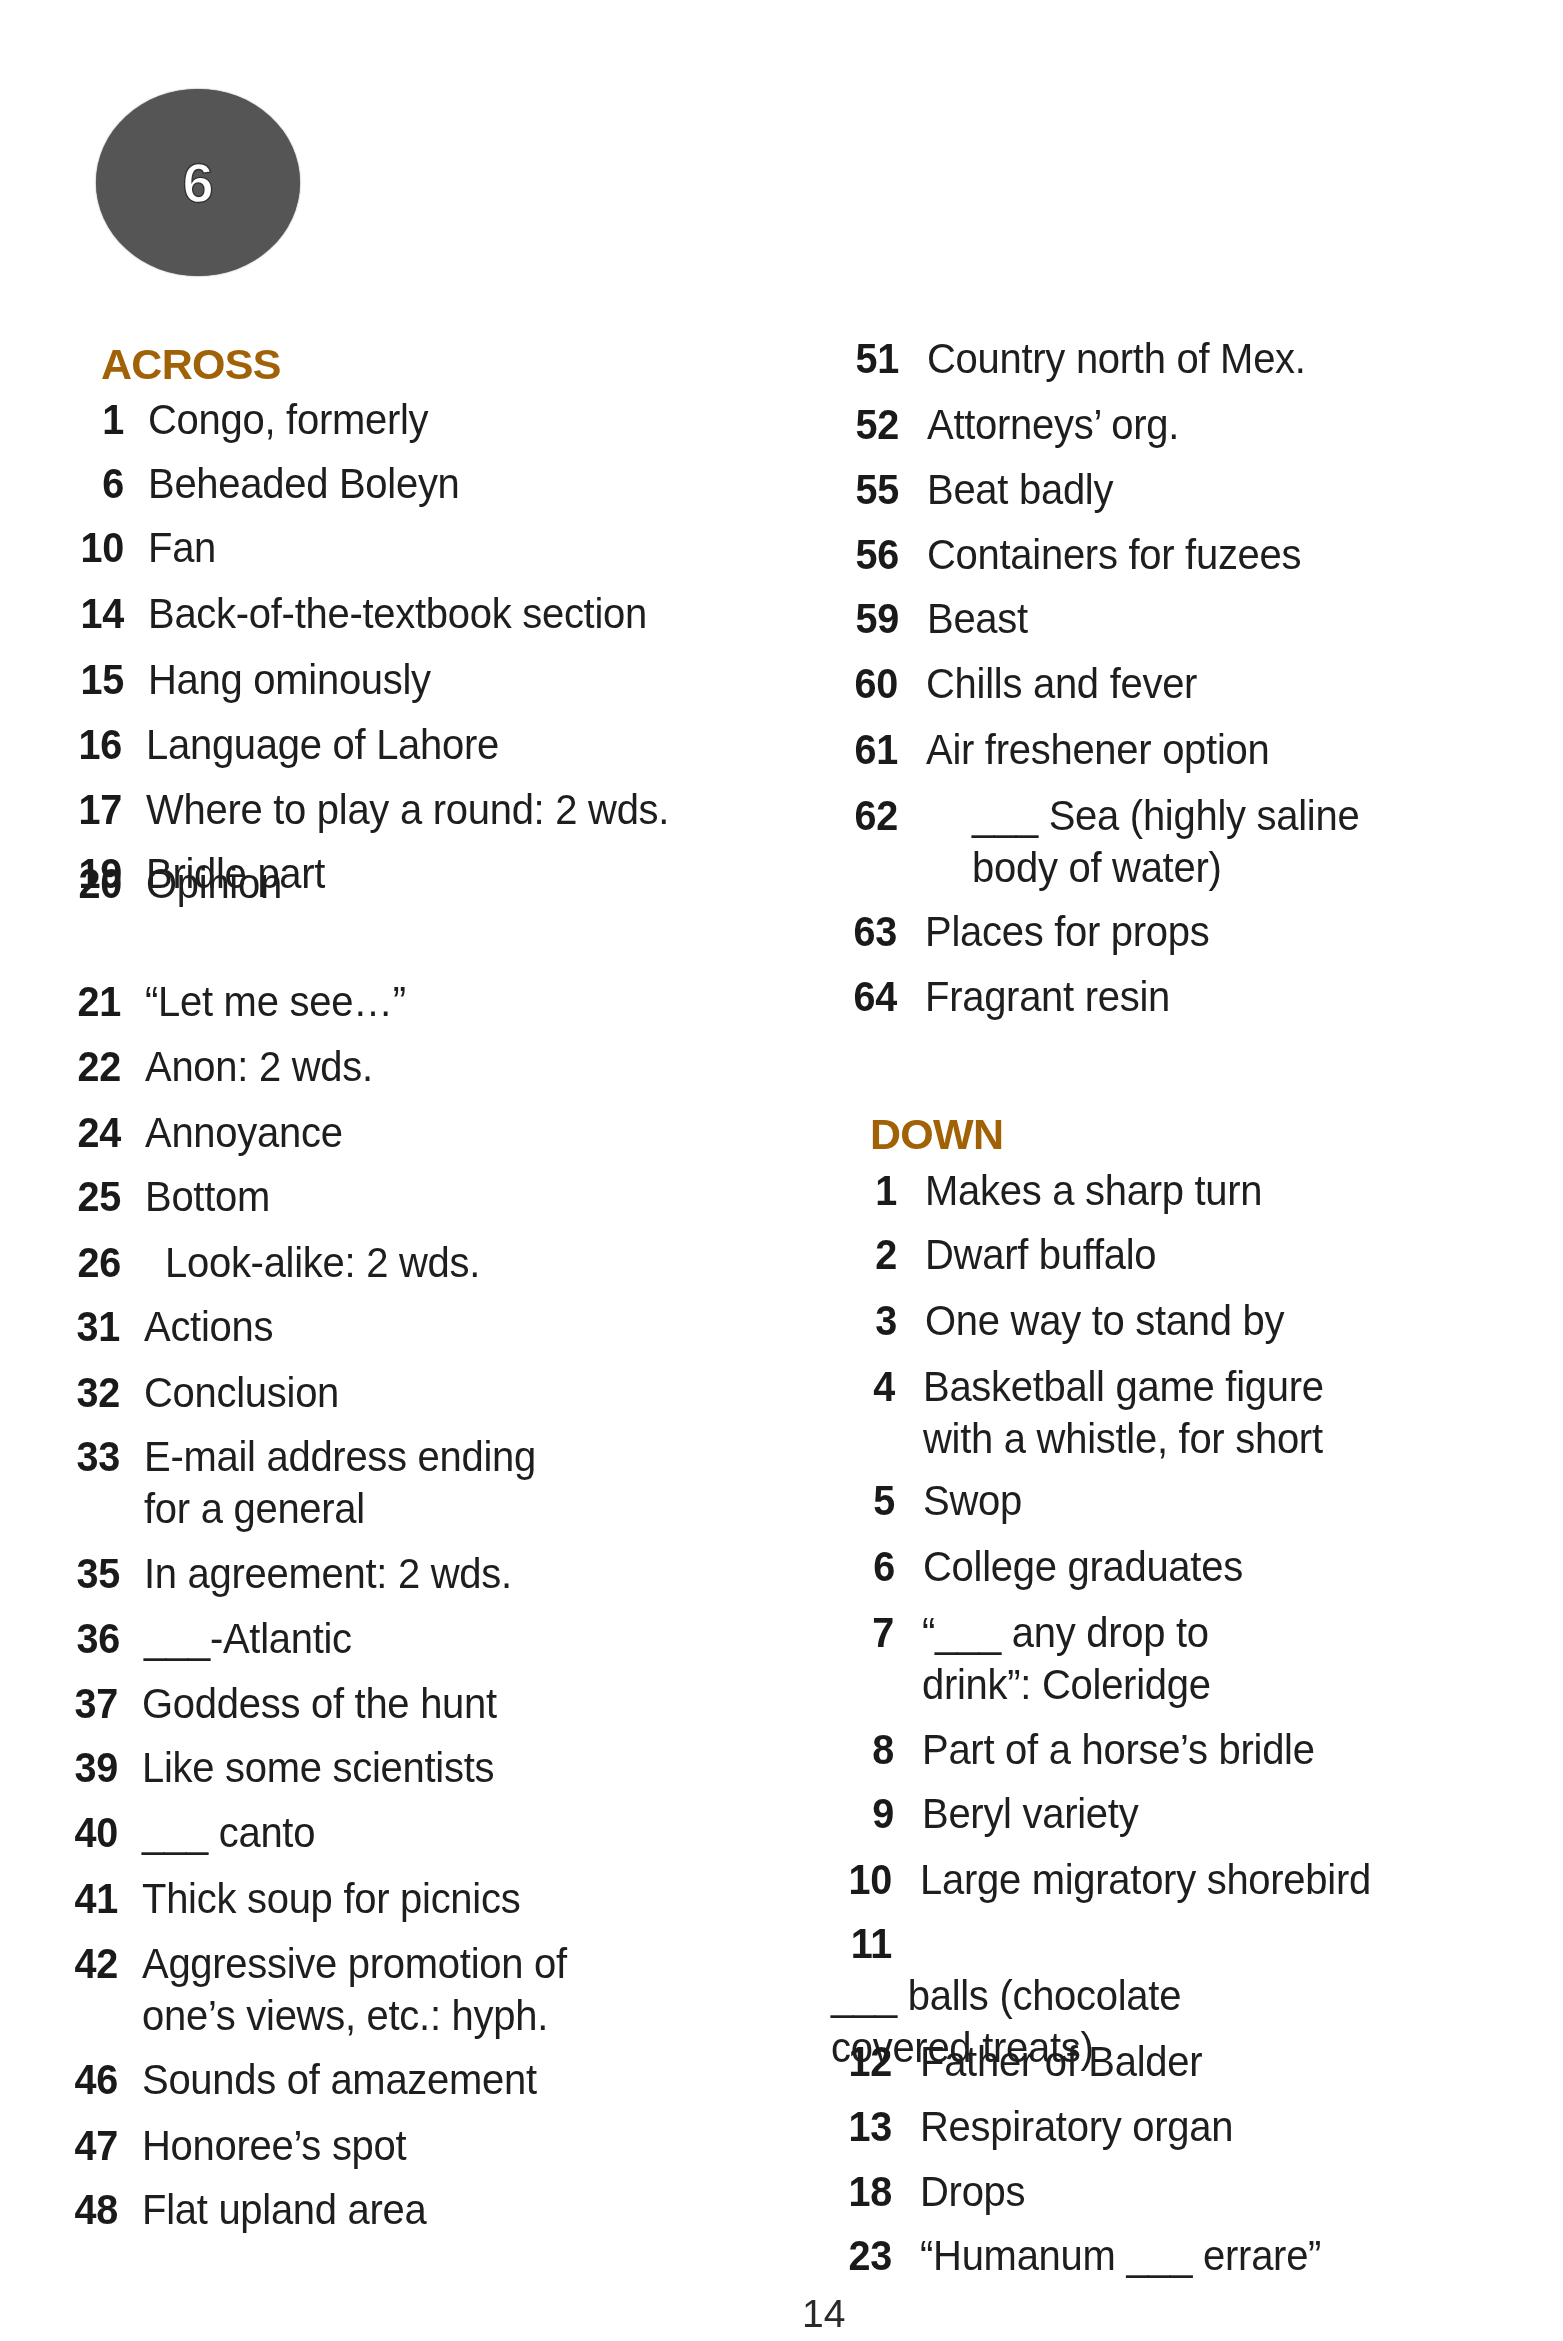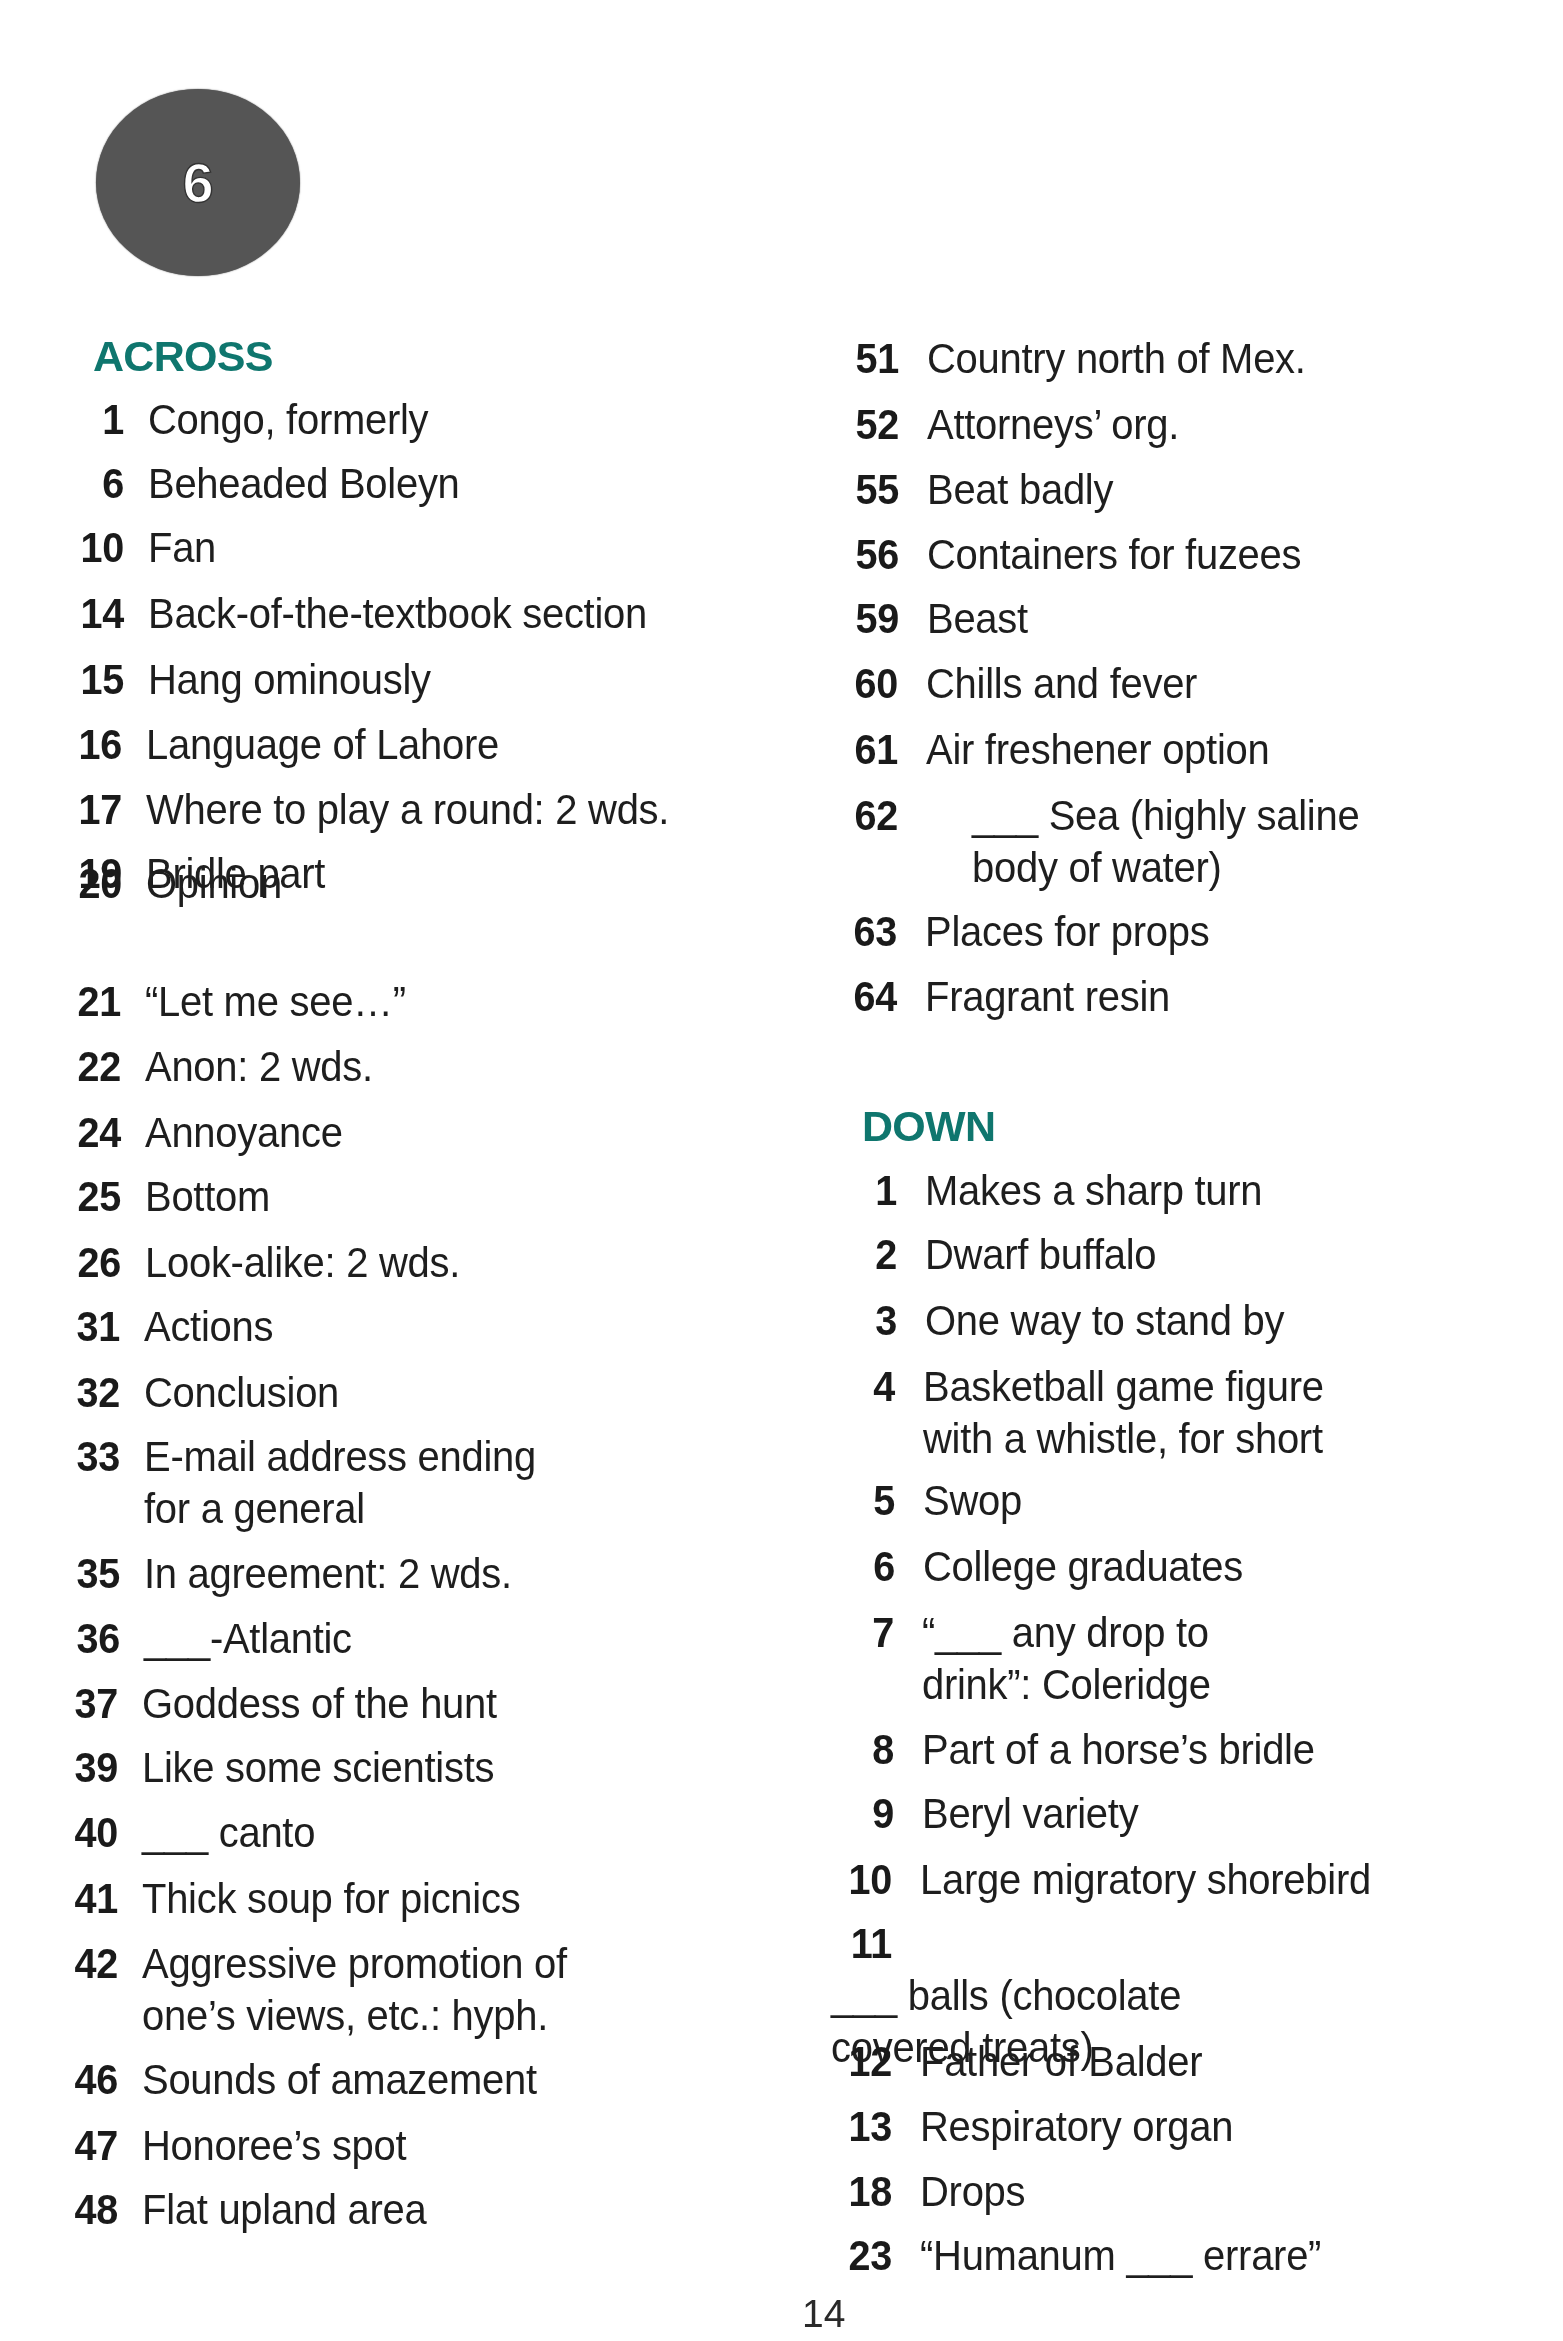--- a/index.html
+++ b/index.html
@@ -13,21 +13,21 @@
     display: flex; align-items: center; justify-content: center;
     box-shadow: 0 0 1.4px #444;
   }
   .badge-num {
     color: #ffffff; font-weight: bold; font-size: 56px; line-height: 1;
     font-family: "Liberation Sans", sans-serif;
     -webkit-text-stroke: 1.4px #333;
   }
   .heading {
     position: absolute; font-weight: bold; font-size: 43px; line-height: 1;
-    letter-spacing: -0.7px; color: #0f766e; margin: 0;
+    letter-spacing: -0.7px; color: #a16207; margin: 8px;
   }
   .clue {
     position: absolute; display: flex; align-items: flex-start;
     font-size: 43px; line-height: 52px; letter-spacing: -0.3px;
   }
   .clue .num {
     font-weight: bold; text-align: right; flex: 0 0 auto; color: #1a1a1a;
     transform: scaleX(0.92); transform-origin: right center;
   }
   .clue .text {
@@ -96,21 +96,21 @@
       <span class="text">Anon: 2 wds.</span>
     </div>
   <div class="clue" style="left:60px; top:1106px;">
       <span class="num">24</span>
       <span class="text">Annoyance</span>
     </div>
   <div class="clue" style="left:60px; top:1170px;">
       <span class="num">25</span>
       <span class="text">Bottom</span>
     </div>
-  <div class="clue" style="left:60px; top:1236px;">
+  <div class="clue" style="left:60px; top:1236px;gap:20px;">
       <span class="num">26</span>
       <span class="text">Look-alike: 2 wds.</span>
     </div>
   <div class="clue" style="left:59px; top:1300px;">
       <span class="num">31</span>
       <span class="text">Actions</span>
     </div>
   <div class="clue" style="left:59px; top:1366px;">
       <span class="num">32</span>
       <span class="text">Conclusion</span>

